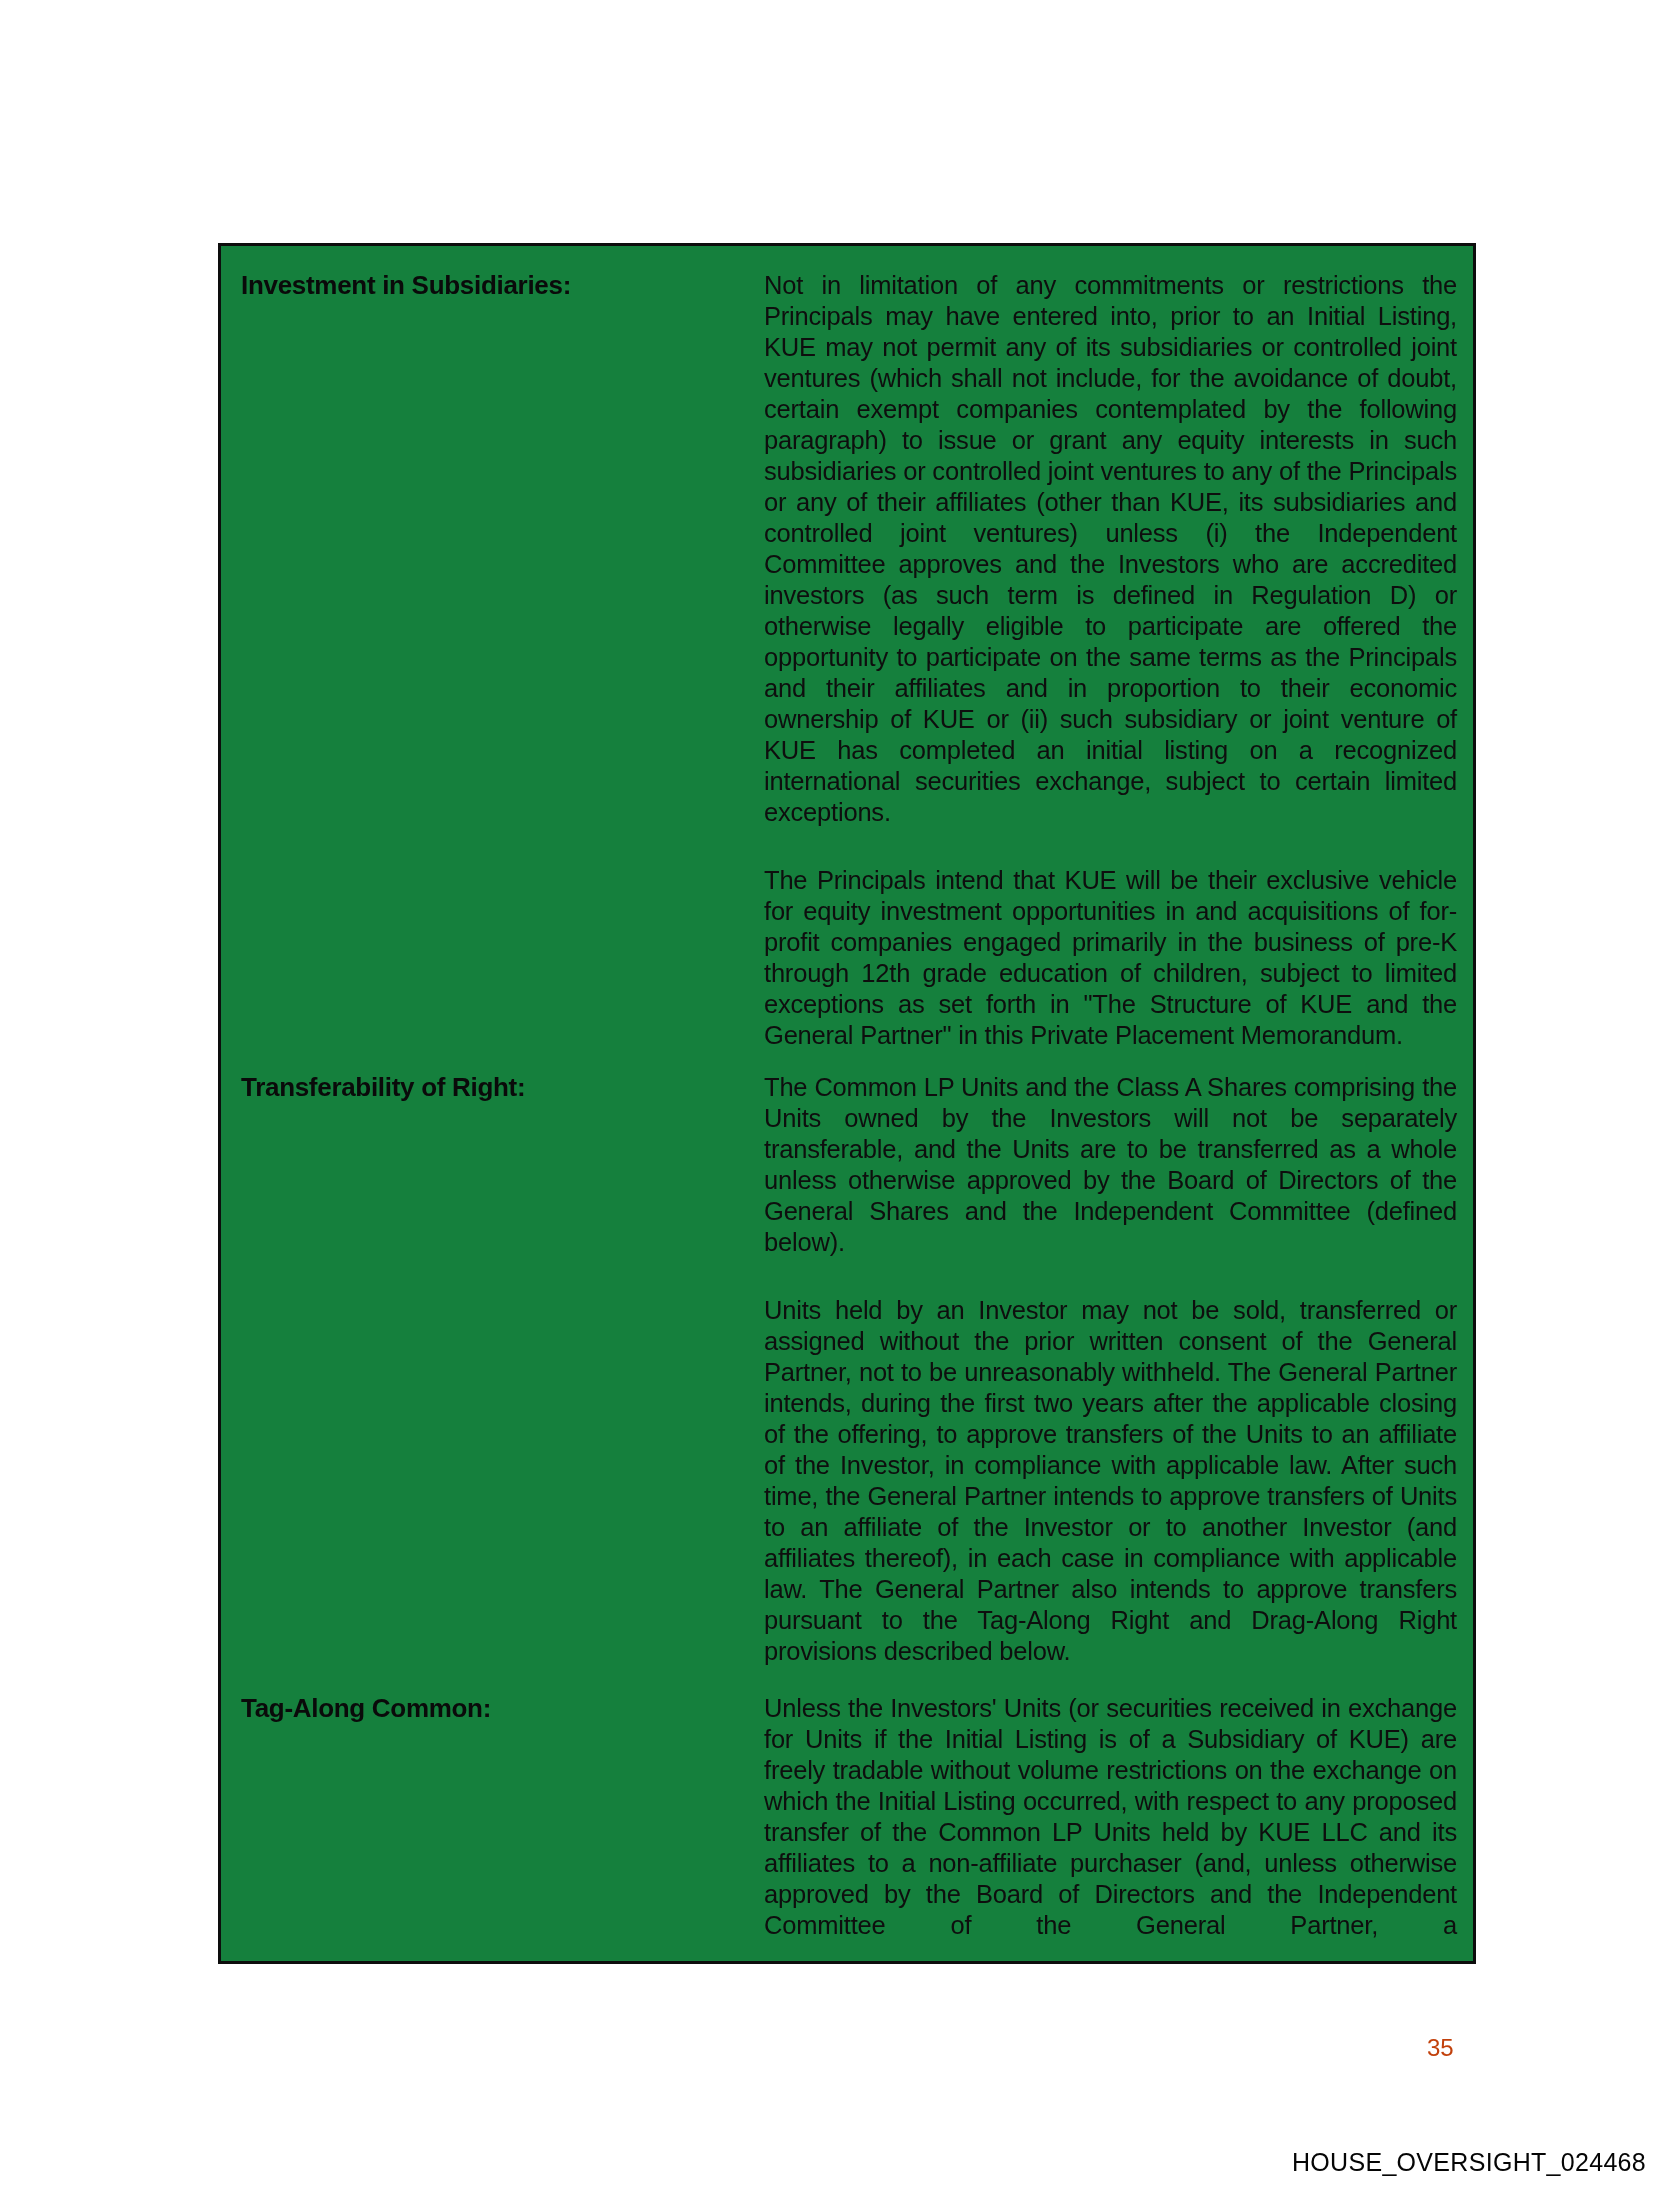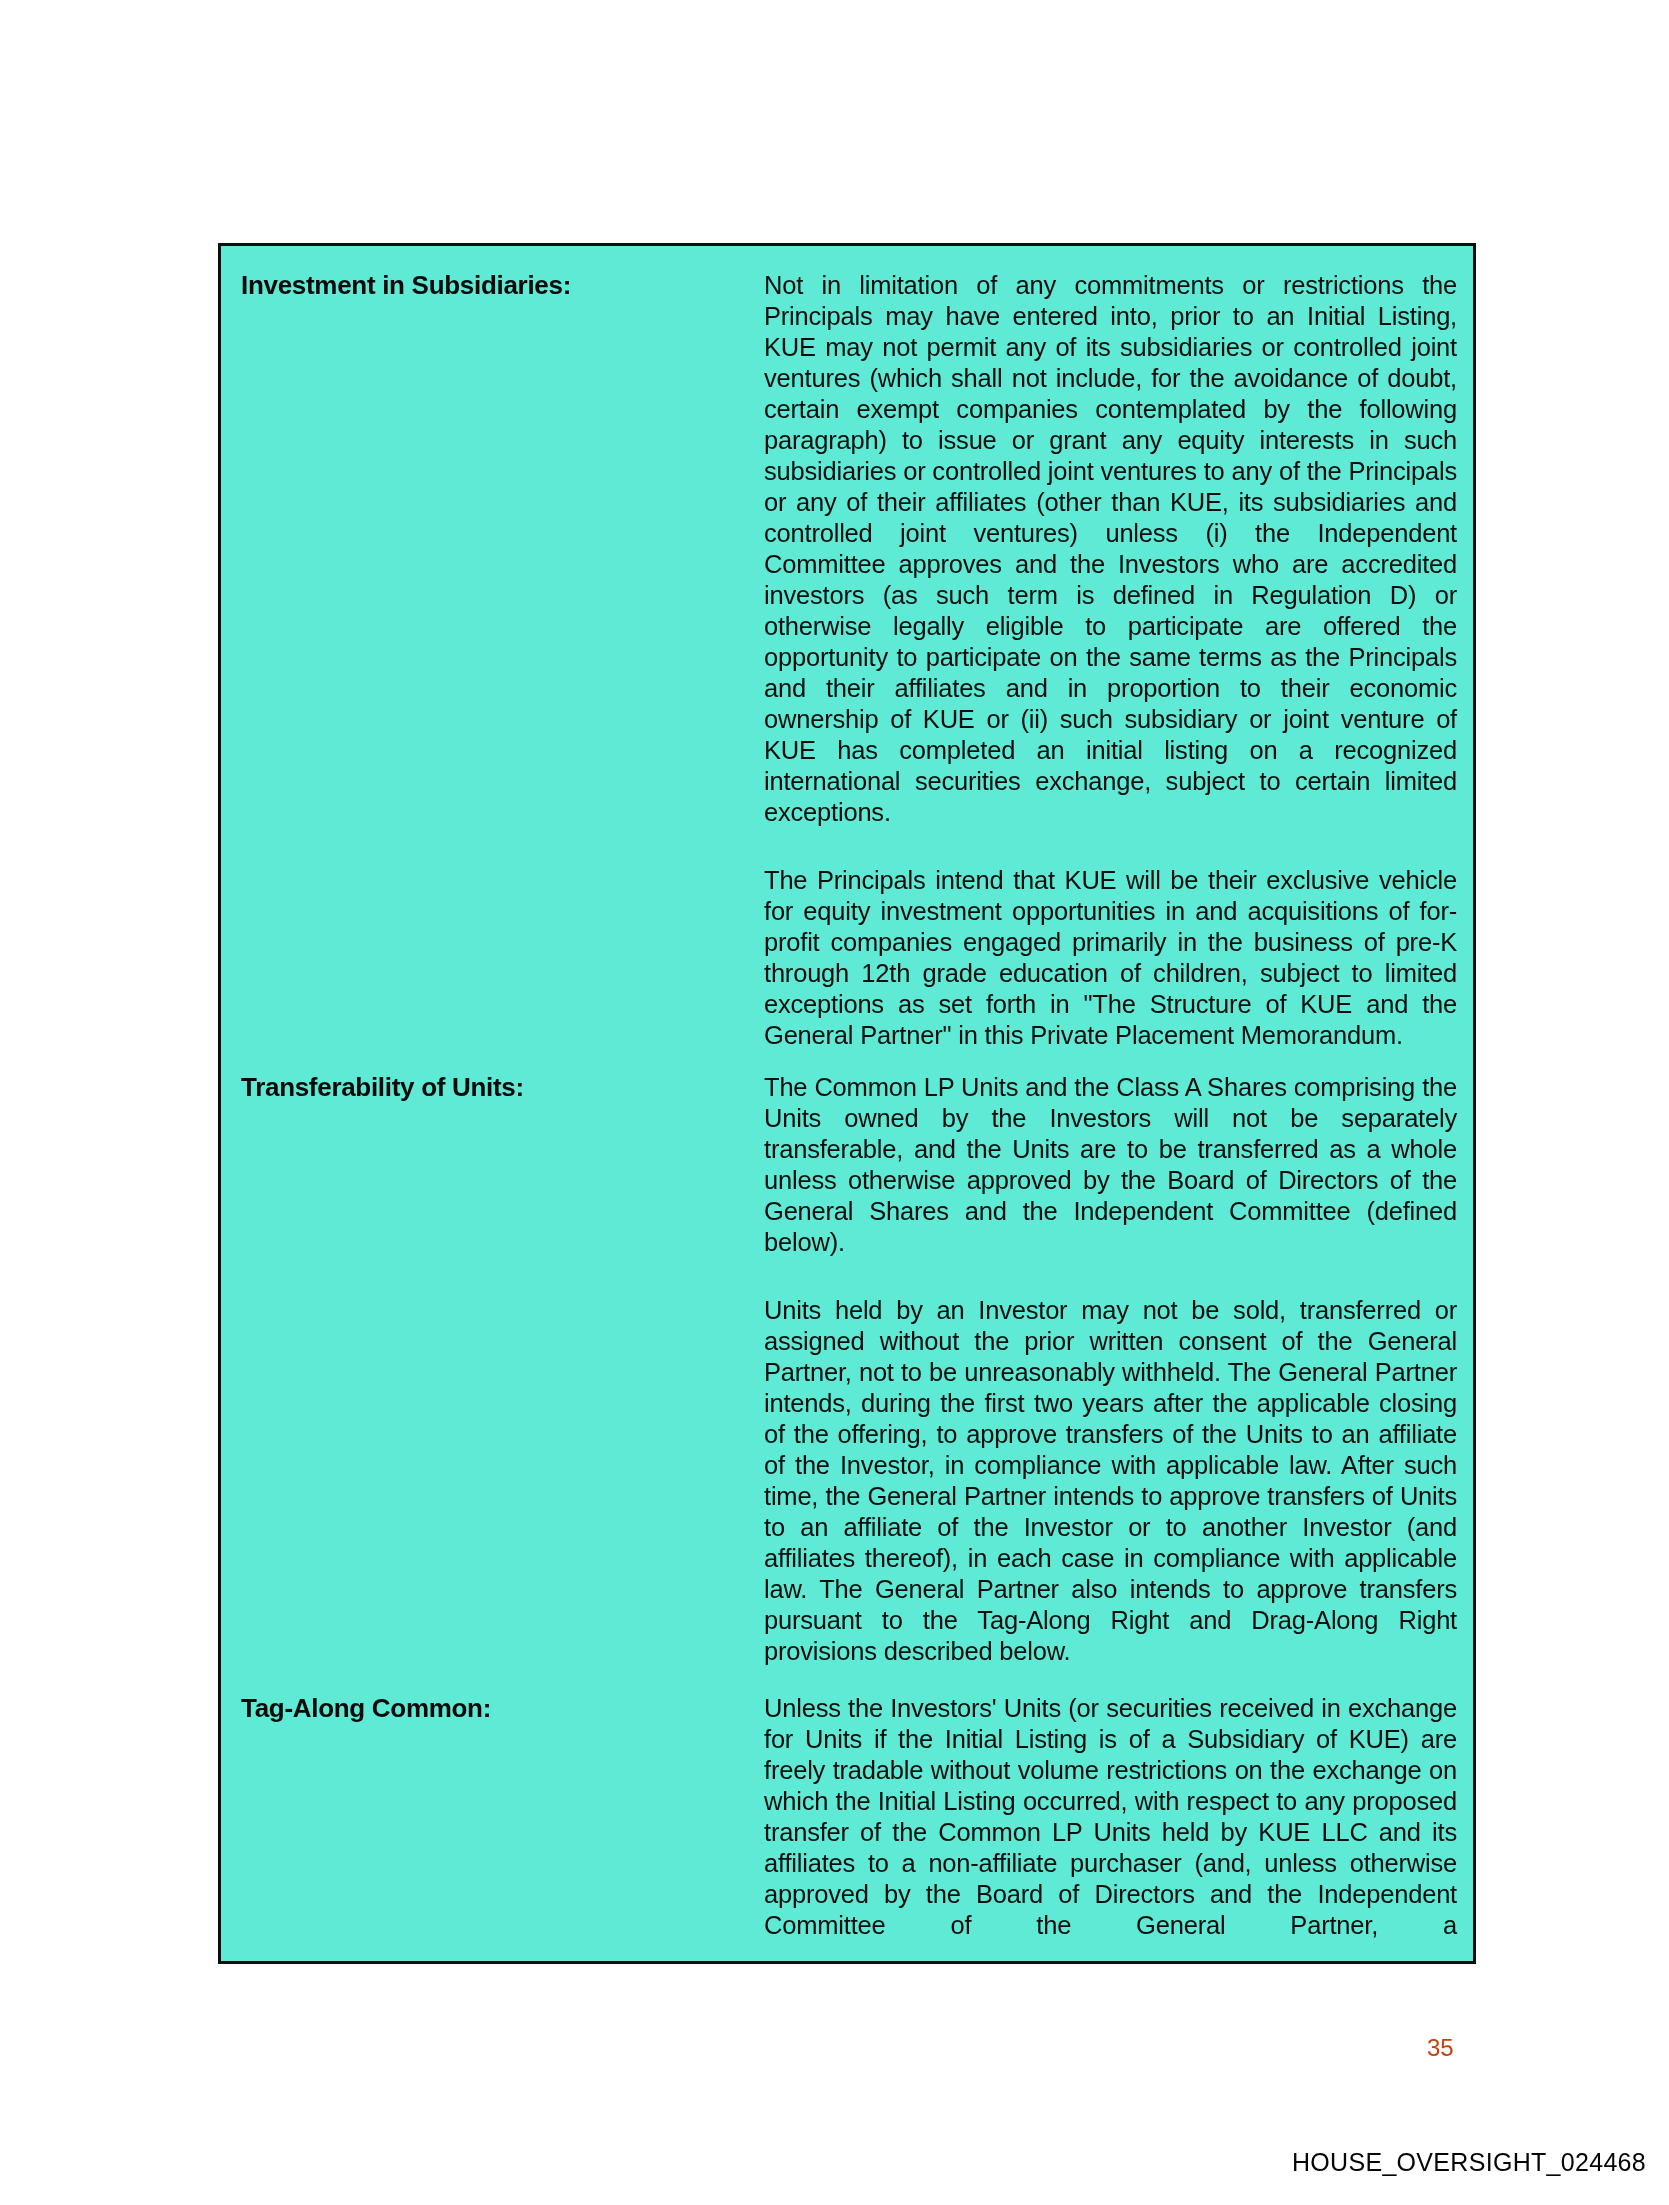--- a/index.html
+++ b/index.html
@@ -16,21 +16,21 @@
     overflow: hidden;
   }
   .doc-border {
     position: absolute;
     left: 218px;
     top: 243px;
     width: 1258px;
     height: 1721px;
     border: 3.3px solid #0d0d0d;
     box-sizing: border-box;
-    background: #5eead4;
+    background: #15803d;
   }
   .section {
     position: absolute;
     left: 0;
     width: 100%;
   }
   .section-label {
     position: absolute;
     left: 20px;
     top: 0;
@@ -88,21 +88,21 @@
 
   <div class="section" id="sec-1">
     <div class="section-label">Investment in Subsidiaries:</div>
     <div class="section-body">
       <p class="para">Not in limitation of any commitments or restrictions the Principals may have entered into, prior to an Initial Listing, KUE may not permit any of its subsidiaries or controlled joint ventures (which shall not include, for the avoidance of doubt, certain exempt companies contemplated by the following paragraph) to issue or grant any equity interests in such subsidiaries or controlled joint ventures to any of the Principals or any of their affiliates (other than KUE, its subsidiaries and controlled joint ventures) unless (i) the Independent Committee approves and the Investors who are accredited investors (as such term is defined in Regulation D) or otherwise legally eligible to participate are offered the opportunity to participate on the same terms as the Principals and their affiliates and in proportion to their economic ownership of KUE or (ii) such subsidiary or joint venture of KUE has completed an initial listing on a recognized international securities exchange, subject to certain limited exceptions.</p>
       <p class="para">The Principals intend that KUE will be their exclusive vehicle for equity investment opportunities in and acquisitions of for-profit companies engaged primarily in the business of pre-K through 12th grade education of children, subject to limited exceptions as set forth in "The Structure of KUE and the General Partner" in this Private Placement Memorandum.</p>
     </div>
   </div>
 
   <div class="section" id="sec-2">
-    <div class="section-label">Transferability of Units:</div>
+    <div class="section-label">Transferability of Right:</div>
     <div class="section-body">
       <p class="para">The Common LP Units and the Class A Shares comprising the Units owned by the Investors will not be separately transferable, and the Units are to be transferred as a whole unless otherwise approved by the Board of Directors of the General Shares and the Independent Committee (defined below).</p>
       <p class="para">Units held by an Investor may not be sold, transferred or assigned without the prior written consent of the General Partner, not to be unreasonably withheld.  The General Partner intends, during the first two years after the applicable closing of the offering, to approve transfers of the Units to an affiliate of the Investor, in compliance with applicable law.  After such time, the General Partner intends to approve transfers of Units to an affiliate of the Investor or to another Investor (and affiliates thereof), in each case in compliance with applicable law.  The General Partner also intends to approve transfers pursuant to the Tag-Along Right and Drag-Along Right provisions described below.</p>
     </div>
   </div>
 
   <div class="section" id="sec-3">
     <div class="section-label">Tag-Along Common:</div>
     <div class="section-body">
       <p class="para continued">Unless the Investors' Units (or securities received in exchange for Units if the Initial Listing is of a Subsidiary of KUE) are freely tradable without volume restrictions on the exchange on which the Initial Listing occurred, with respect to any proposed transfer of the Common LP Units held by KUE LLC and its affiliates to a non-affiliate purchaser (and, unless otherwise approved by the Board of Directors and the Independent Committee of the General Partner, a</p>

